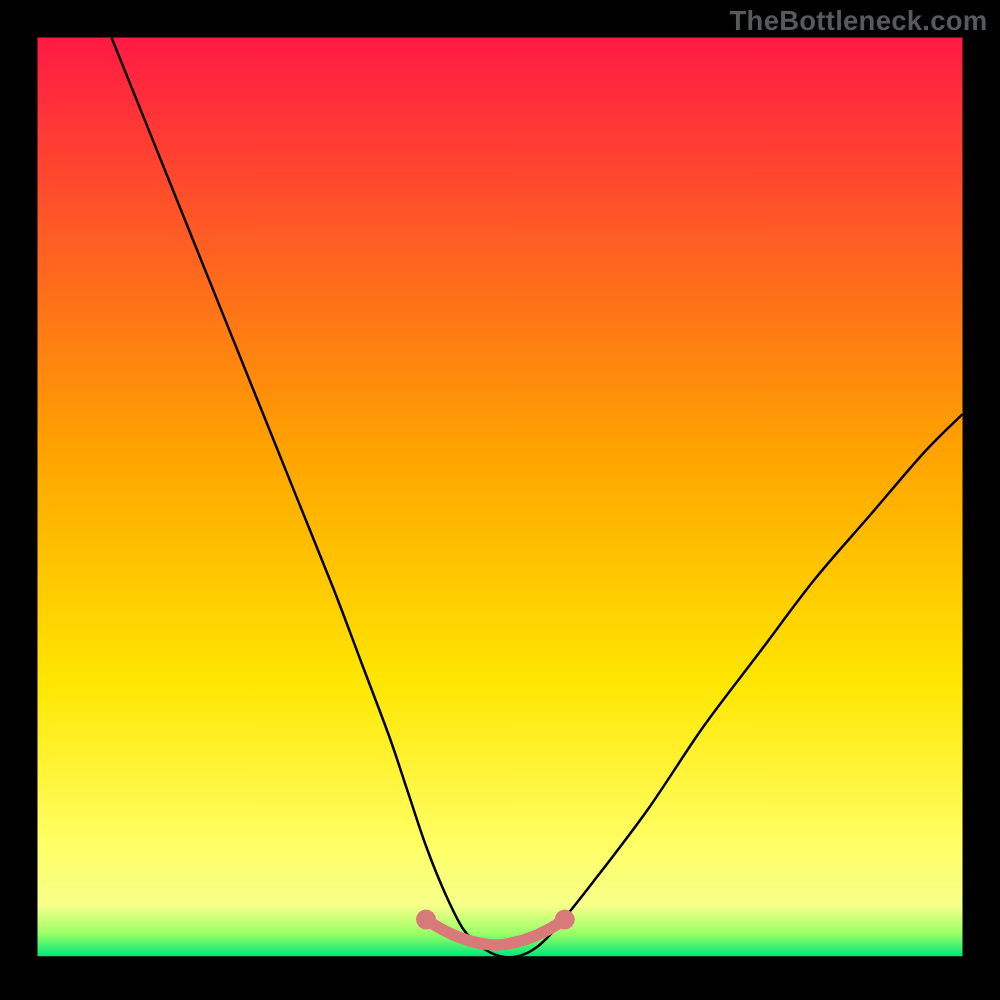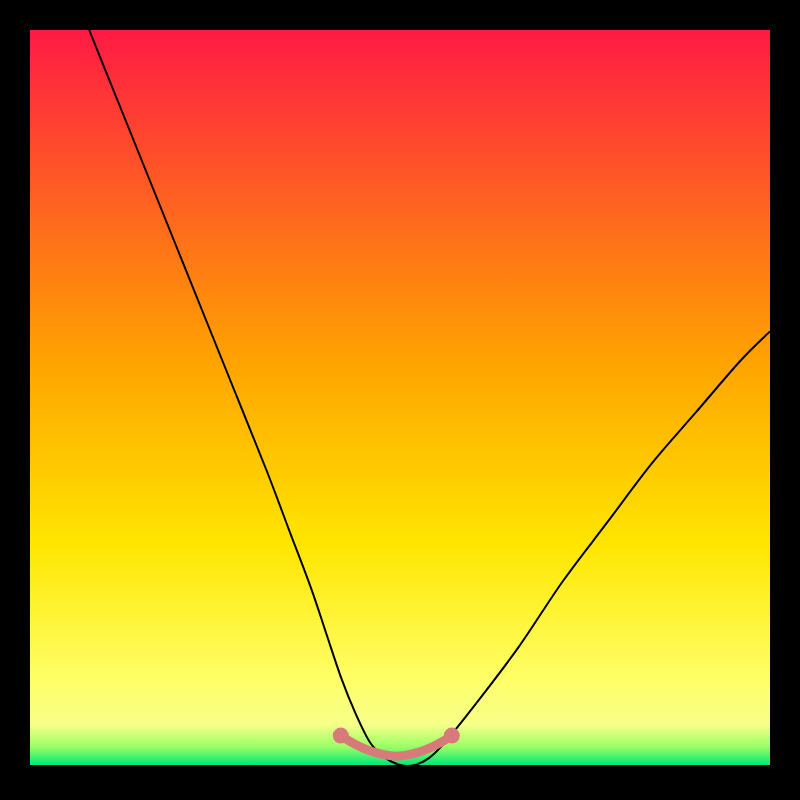--- a/index.html
+++ b/index.html
@@ -26,20 +26,21 @@
     font-weight: 600;
     letter-spacing: 0.2px;
     user-select: none;
   }
   svg { display: block; }
 </style>
 </head>
 <body>
 
 <div class="frame">
+  <div class="watermark">TheBottleneck.com</div>
   <svg id="chart-svg" width="800" height="800" viewBox="0 0 800 800">
       <defs>
         <linearGradient id="bg-grad" x1="0" y1="0" x2="0" y2="1">
           <stop offset="0%" stop-color="#ff1a44"></stop>
           <stop offset="45%" stop-color="#ffa300"></stop>
           <stop offset="70%" stop-color="#ffe600"></stop>
           <stop offset="88%" stop-color="#ffff66"></stop>
           <stop offset="94.5%" stop-color="#f6ff8a"></stop>
           <stop offset="97.5%" stop-color="#9bff66"></stop>
           <stop offset="100%" stop-color="#00e878"></stop>

